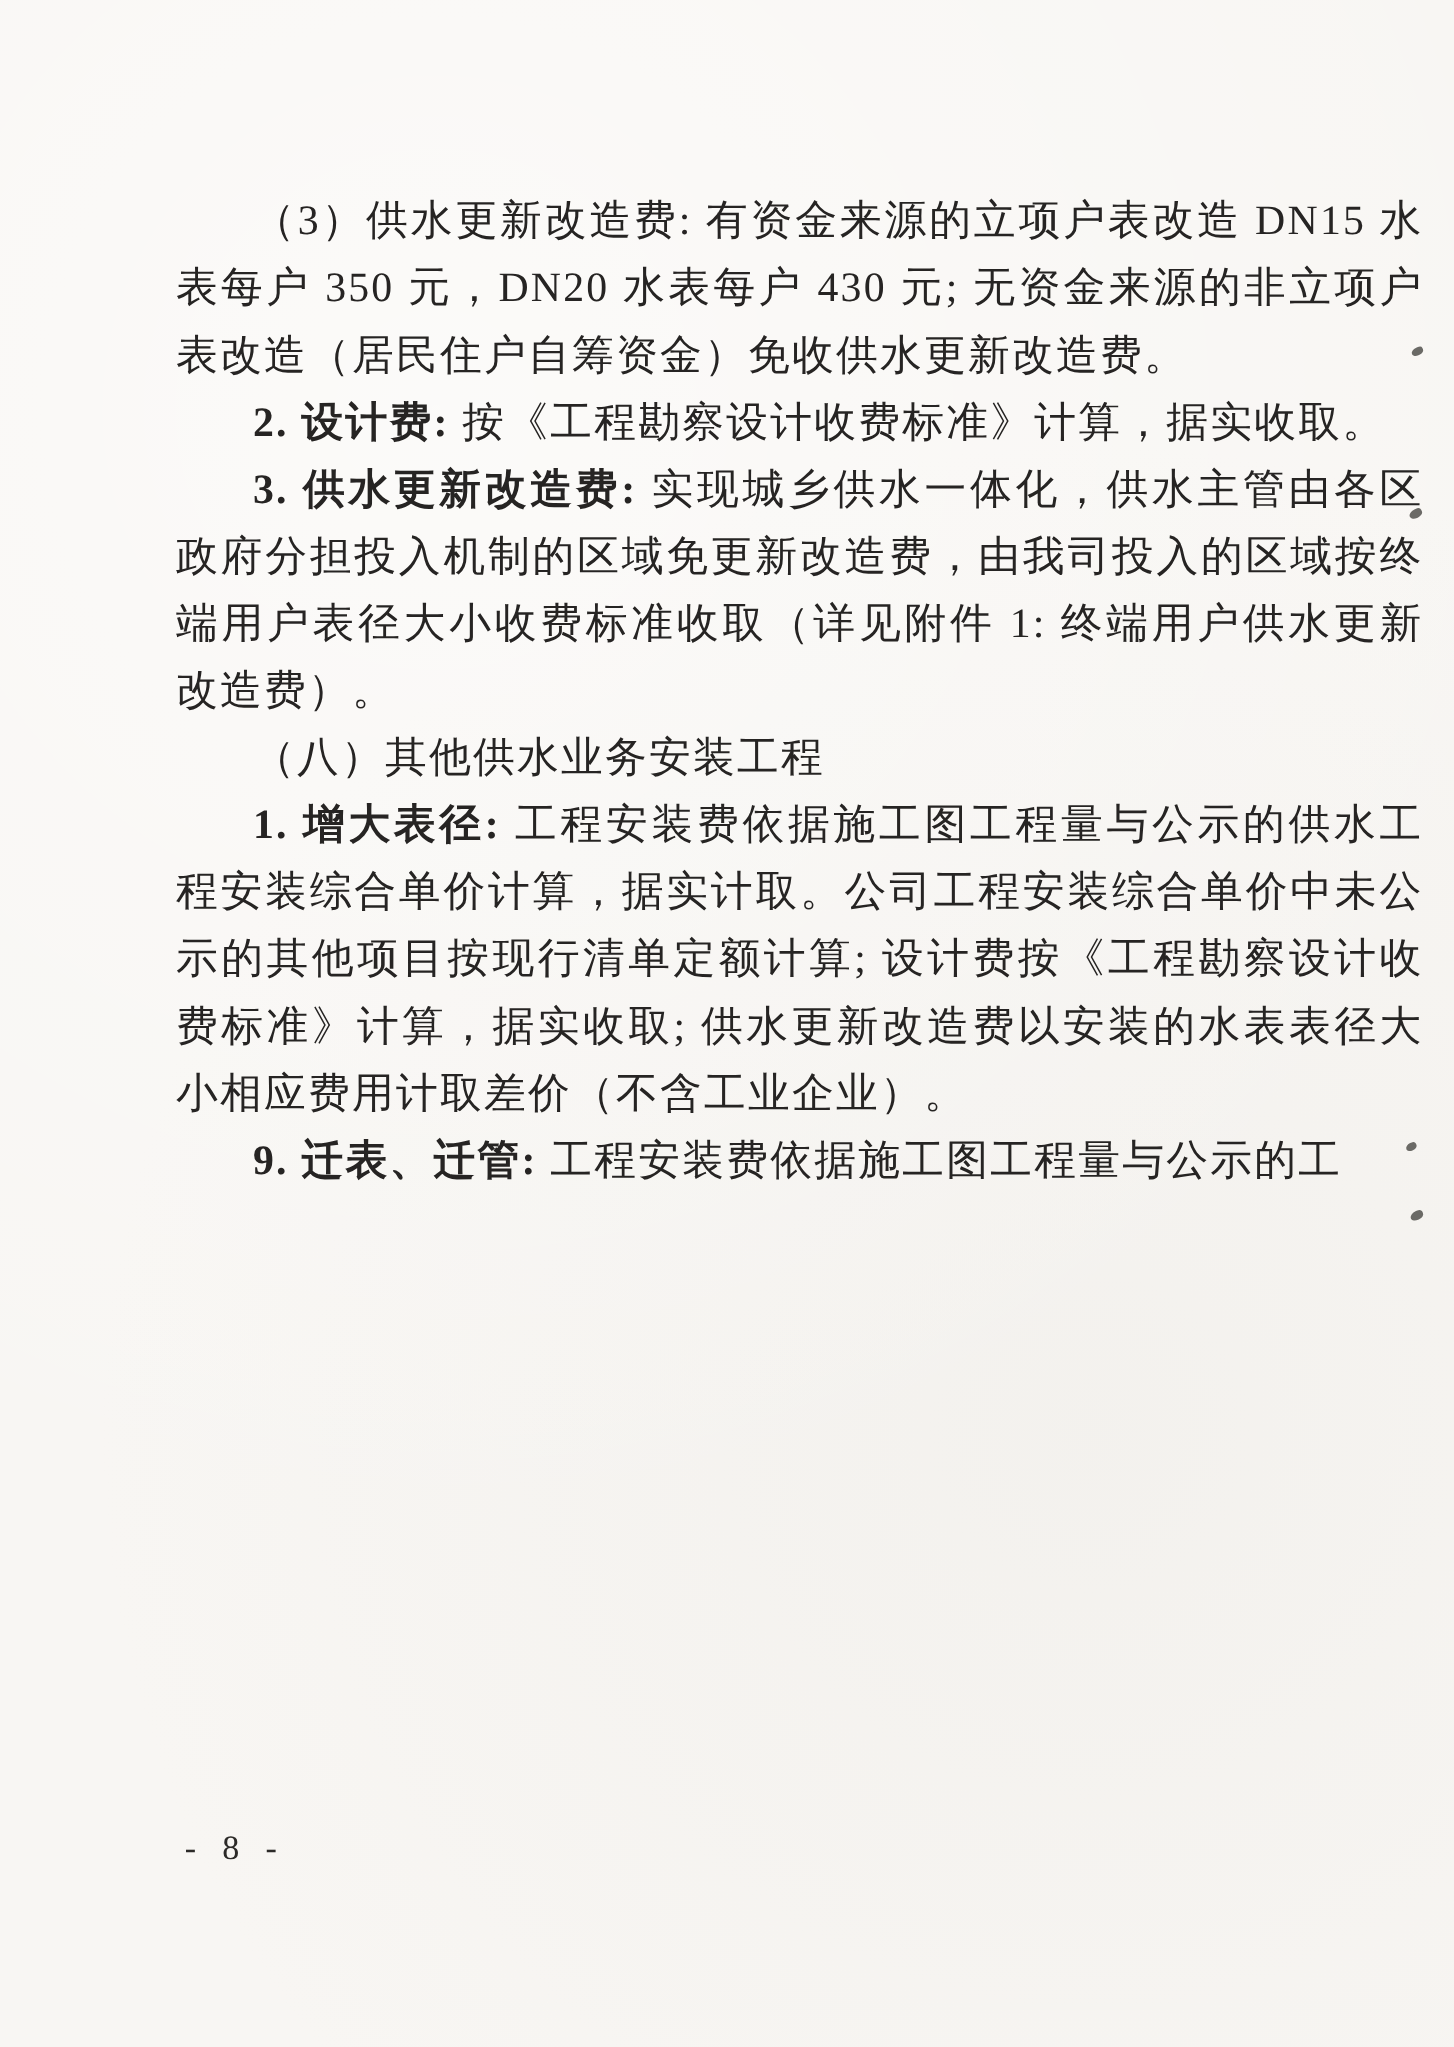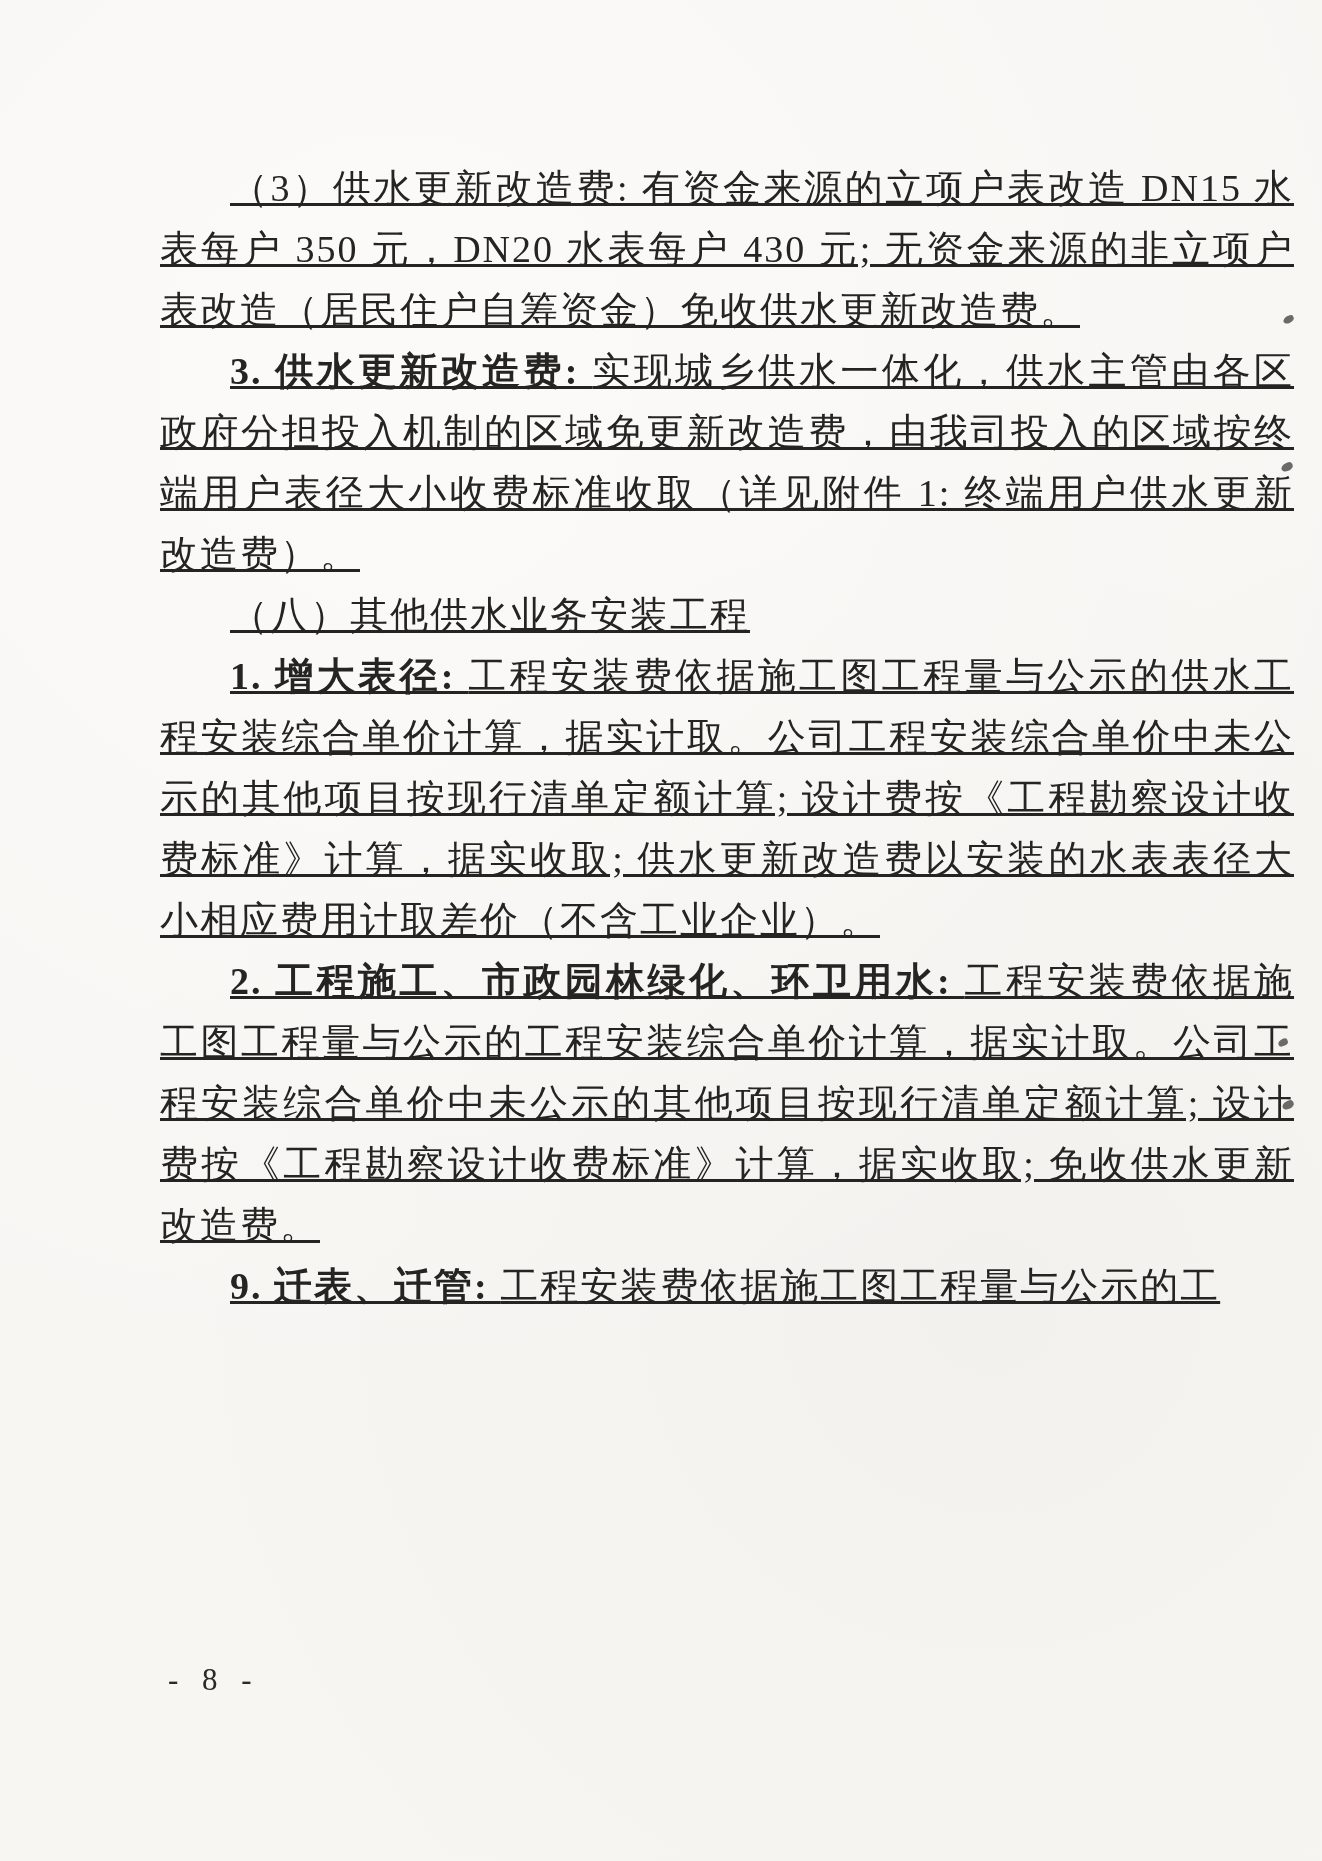--- a/index.html
+++ b/index.html
@@ -16,28 +16,27 @@
     background-image:
       radial-gradient(circle at 30% 20%, rgba(255,255,255,0.5), rgba(0,0,0,0) 60%),
       radial-gradient(circle at 75% 70%, rgba(240,238,234,0.6), rgba(0,0,0,0) 55%);
     overflow: hidden;
     font-family: "Liberation Serif", "DejaVu Serif", serif;
     color: #262423;
   }
   .textblock {
     position: absolute;
     left: 160px;
-    top: 158px;
+    top: 171px;
     width: 1134px;
     font-size: 38px;
     line-height: 61px;
     letter-spacing: 2px;
     text-align: justify;
     text-justify: inter-ideograph;
-    text-decoration: underline;
   }
   .para {
     margin: 0;
     text-indent: 70px;
   }
   .para .lead {
     font-weight: bold;
   }
   .footer-pagenum {
     position: absolute;
@@ -62,28 +61,28 @@
 <body>
 
 <div class="page">
 
   <div class="textblock">
 
     <p class="para"><span class="lead"></span><span>（3）供水更新改造费: 有资金来源的立项户表改造 DN15 水表每户 350 元，DN20 水表每户 430 元; 无资金来源的非立项户表改造（居民住户自筹资金）免收供水更新改造费。</span></p>
 
 
 
+    <p class="para"><span class="lead">2. 设计费: </span><span>按《工程勘察设计收费标准》计算，据实收取。</span></p>
 
     <p class="para"><span class="lead">3. 供水更新改造费: </span><span>实现城乡供水一体化，供水主管由各区政府分担投入机制的区域免更新改造费，由我司投入的区域按终端用户表径大小收费标准收取（详见附件 1: 终端用户供水更新改造费）。</span></p>
 
     <p class="para"><span class="lead"></span><span>（八）其他供水业务安装工程</span></p>
 
     <p class="para"><span class="lead">1. 增大表径: </span><span>工程安装费依据施工图工程量与公示的供水工 程安装综合单价计算，据实计取。公司工程安装综合单价中未公示的其他项目按现行清单定额计算; 设计费按《工程勘察设计收费标准》计算，据实收取; 供水更新改造费以安装的水表表径大小相应费用计取差价（不含工业企业）。</span></p>
 
-    <p class="para"><span class="lead">2. 工程施工、市政园林绿化、环卫用水: </span><span>工程安装费依据施工图工程量与公示的工程安装综合单价计算，据实计取。公司工程安装综合单价中未公示的其他项目按现行清单定额计算; 设计费按《工程勘察设计收费标准》计算，据实收取; 免收供水更新改造费。</span></p>
 
     <p class="para"><span class="lead">9. 迁表、迁管: </span><span>工程安装费依据施工图工程量与公示的工</span></p>
 
   </div>
 
   <div class="footer-pagenum">- 8 -</div>
 
   <span class="artifact a1"></span>
   <span class="artifact a2"></span>
   <span class="artifact a3"></span>

